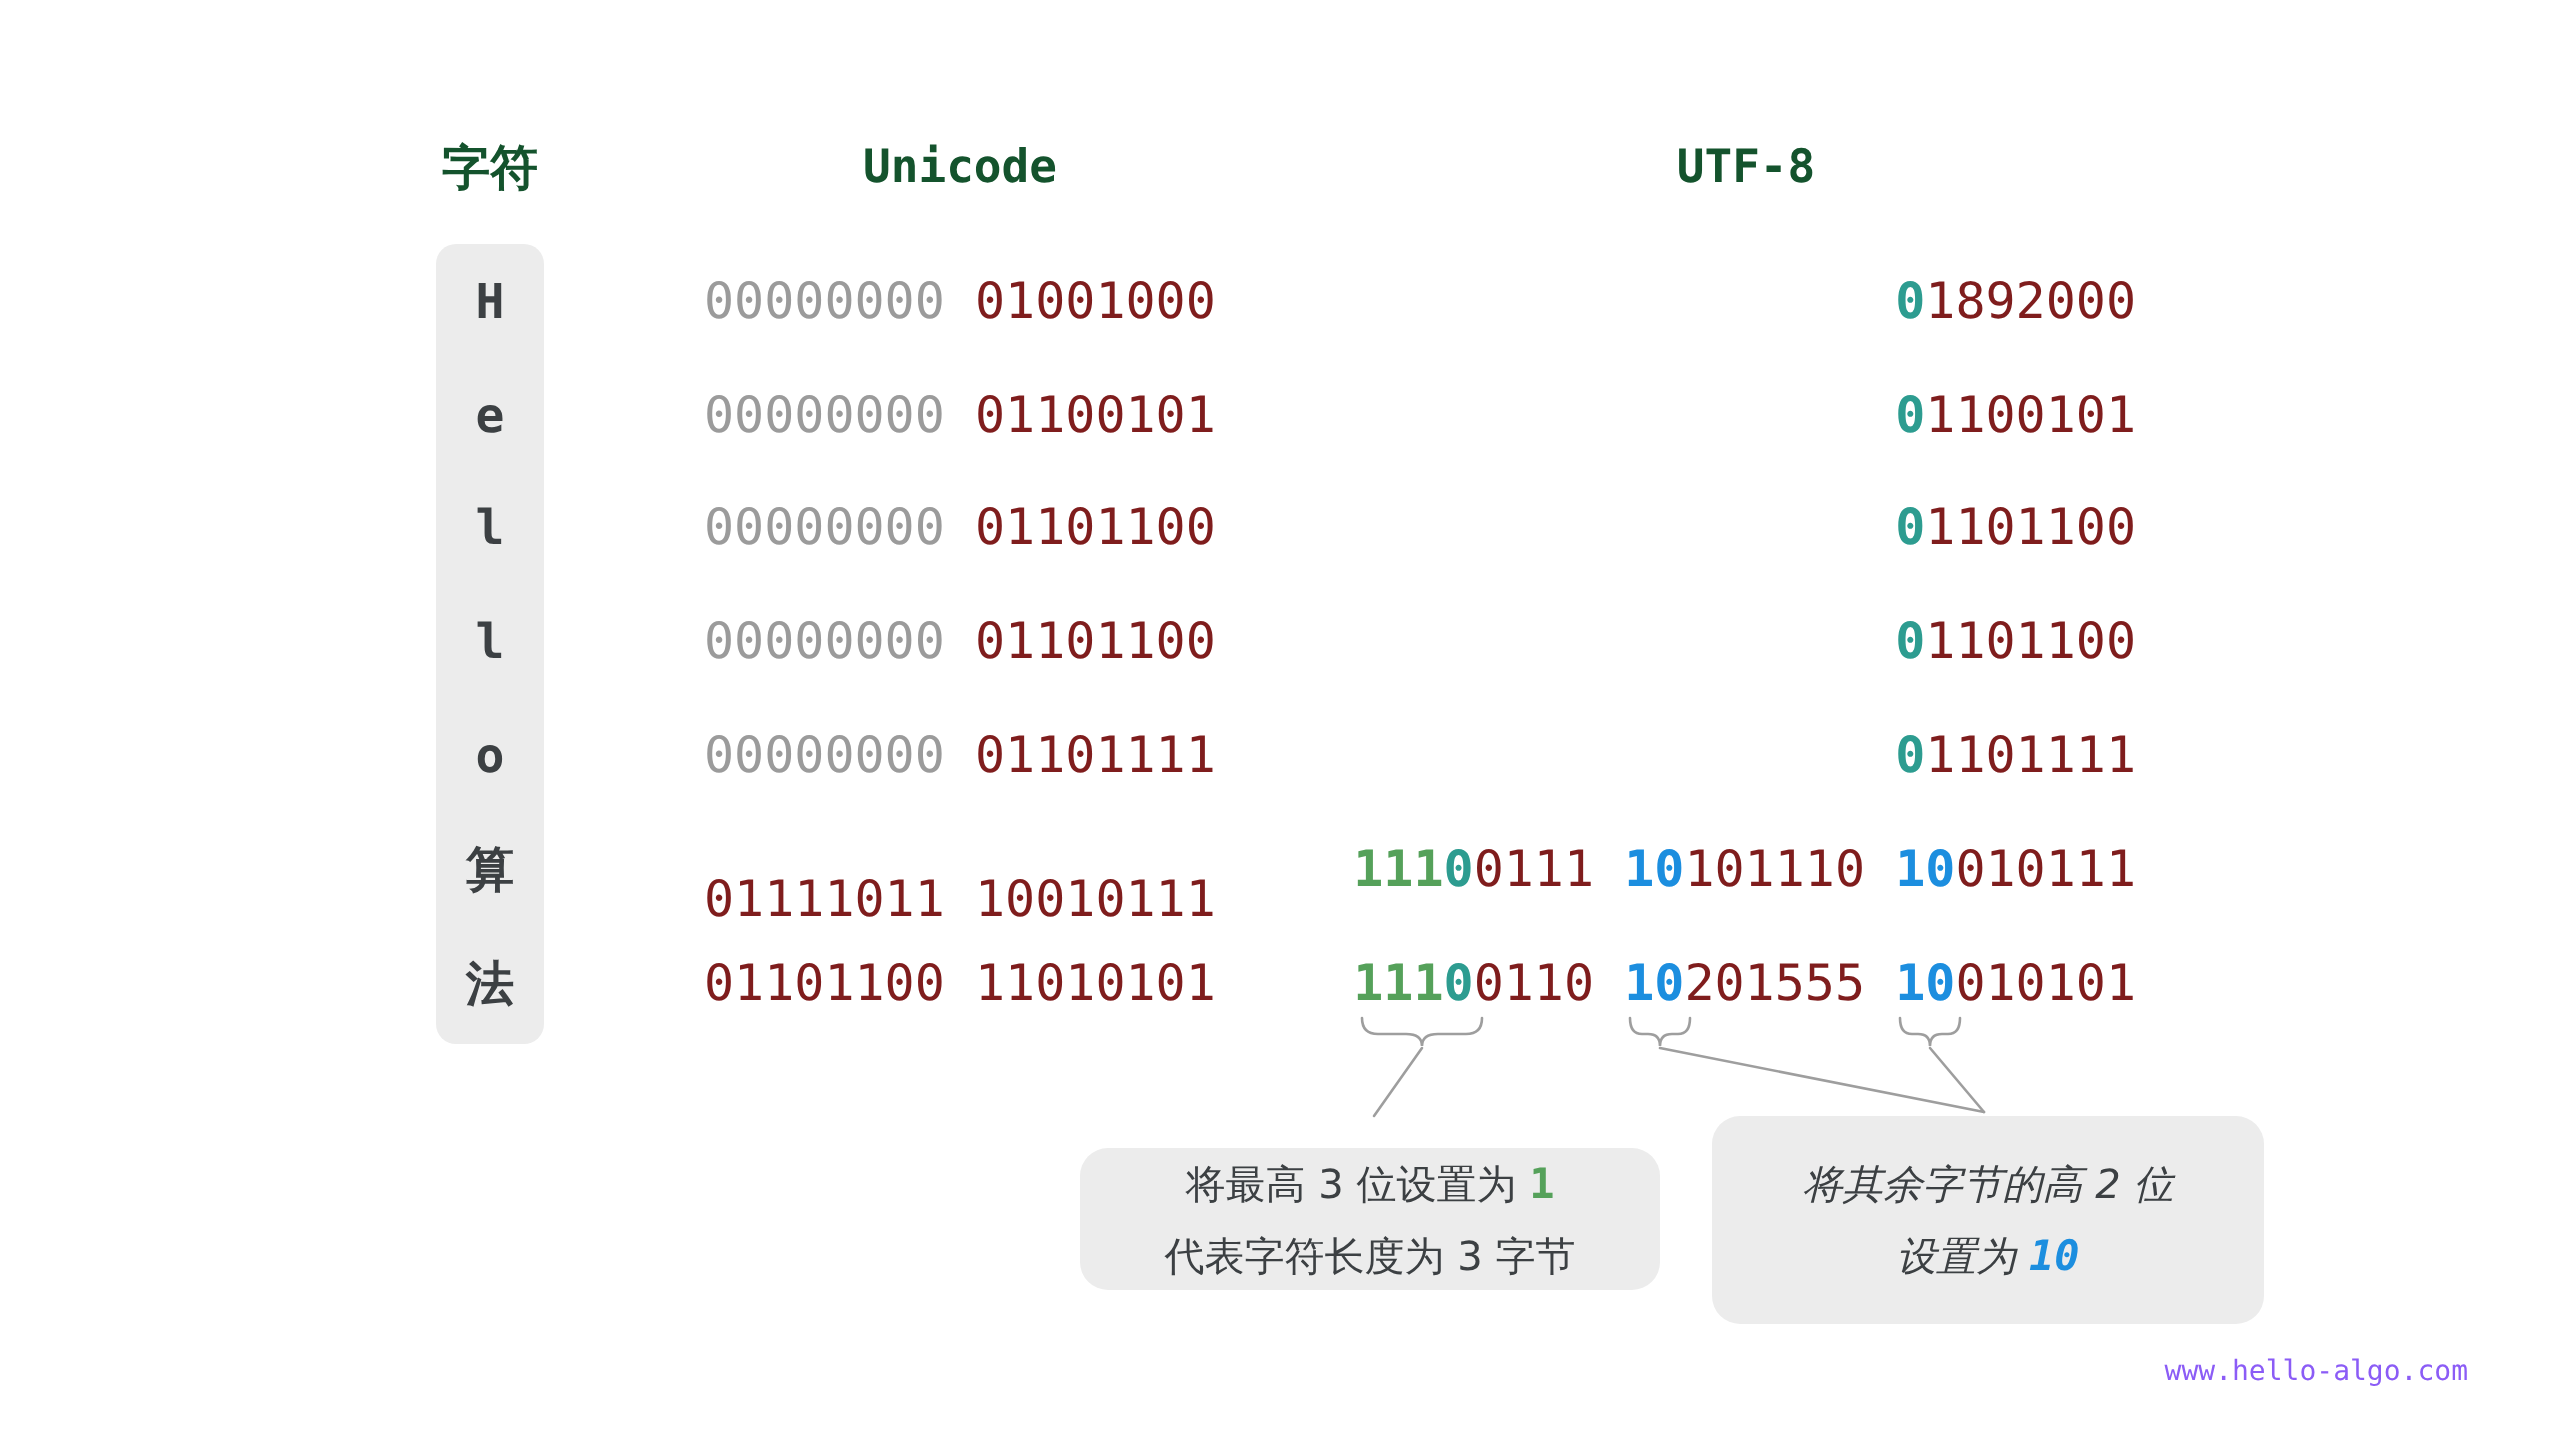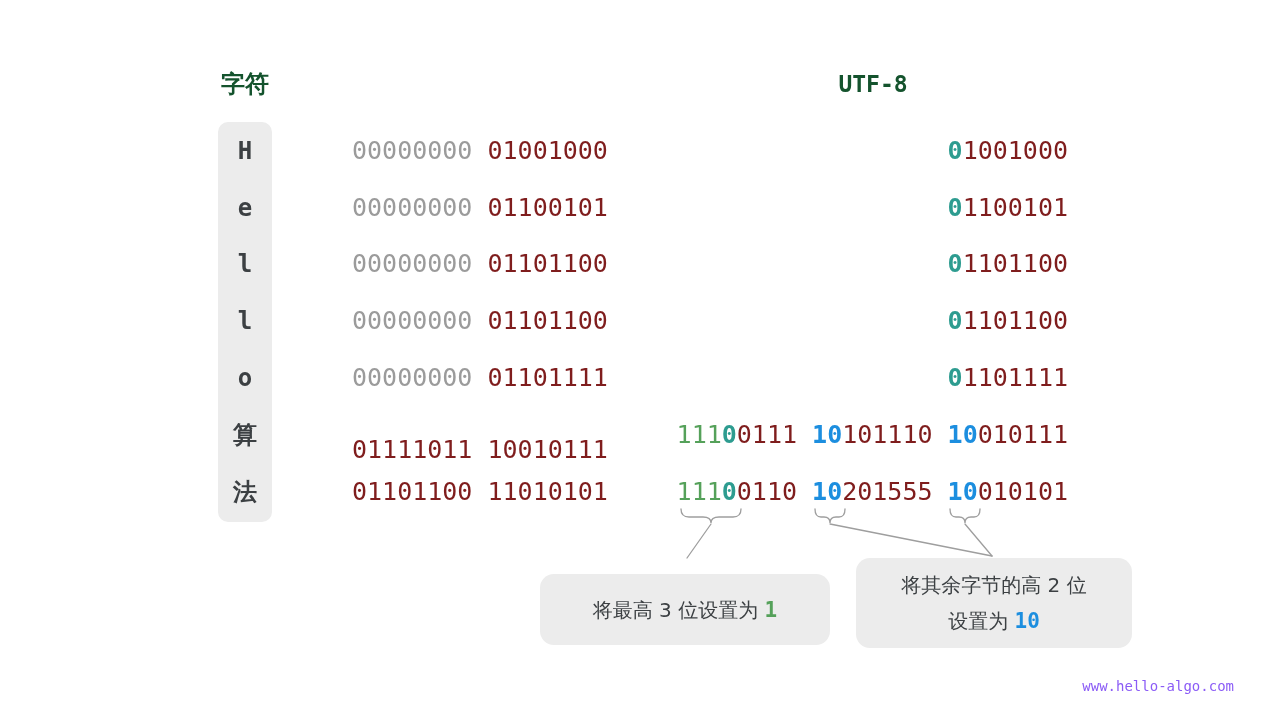--- a/index.html
+++ b/index.html
@@ -26,21 +26,21 @@
   
   .bin{
     height:32px;line-height:32px;font-family:"DejaVu Sans Mono",monospace;
     font-size:25px;white-space:pre;color:#3c4043;
   }
   .unicode-cell{left:352px;}
   .utf8-cell{right:212px;text-align:right;}
   .bit-dark{color:#7f1d1d;}
   .bit-gray{color:#9b9b9b;}
   .bit-teal{color:#2d9c90;font-weight:bold;}
-  .bit-green{color:#55a15a;font-weight:normal;}
+  .bit-green{color:#55a15a;font-weight:bold;}
   .bit-blue{color:#1c8edf;font-weight:bold;}
   
   .callout{
     background:#ececec;border-radius:14px;display:flex;flex-direction:column;
     justify-content:center;align-items:center;font-size:20px;line-height:36px;
     color:#3c4043;text-align:center;white-space:pre;
   }
   .callout .num{
     font-family:"DejaVu Sans Mono",monospace;font-weight:bold;font-size:21px;
   }
@@ -53,27 +53,28 @@
     right:46px;top:678px;font-family:"DejaVu Sans Mono",monospace;
     font-size:14px;color:#8b5cf6;
   }
 </style>
 </head>
 <body>
 
 <div id="canvas">
 
   <div class="abs col-header cjk" style="left:218px;top:70px;width:54px;">字符</div>
+  <div class="abs col-header" style="left:352px;top:70px;width:256px;">Unicode</div>
   <div class="abs col-header" style="left:678px;top:70px;width:390px;">UTF-8</div>
 
   <div class="abs char-pill"></div>
 
   <div class="abs char-cell" style="top:135px;">H</div>
   <div class="abs bin unicode-cell" style="top:135px;"><span class="bit-gray">00000000</span><span class="bit-dark"> </span><span class="bit-dark">01001000</span></div>
-  <div class="abs bin utf8-cell" style="top:135px;"><span class="bit-teal">0</span><span class="bit-dark">1001000</span></div>
+  <div class="abs bin utf8-cell" style="top:135px;"><span class="bit-teal">0</span><span class="bit-dark">1892000</span></div>
 
   <div class="abs char-cell" style="top:192px;">e</div>
   <div class="abs bin unicode-cell" style="top:192px;"><span class="bit-gray">00000000</span><span class="bit-dark"> </span><span class="bit-dark">01100101</span></div>
   <div class="abs bin utf8-cell" style="top:192px;"><span class="bit-teal">0</span><span class="bit-dark">1100101</span></div>
 
   <div class="abs char-cell" style="top:248px;">l</div>
   <div class="abs bin unicode-cell" style="top:248px;"><span class="bit-gray">00000000</span><span class="bit-dark"> </span><span class="bit-dark">01101100</span></div>
   <div class="abs bin utf8-cell" style="top:248px;"><span class="bit-teal">0</span><span class="bit-dark">1101100</span></div>
 
   <div class="abs char-cell" style="top:305px;">l</div>
@@ -98,22 +99,23 @@
       <path d="M815,509 Q815,517 821,517 L824,517 Q830,517 830,523 Q830,517 836,517 L839,517 Q845,517 845,509"></path>
       <path d="M950,509 Q950,517 956,517 L959,517 Q965,517 965,523 Q965,517 971,517 L974,517 Q980,517 980,509"></path>
       <path d="M711,524 L687,558"></path>
       <path d="M830,524 L992,556"></path>
       <path d="M965,524 L992,556"></path>
     </g>
   </svg>
 
   <div class="abs callout" style="left:540px;top:574px;width:290px;height:71px;">
     <div><span>将最高 3 位设置为 </span><span class="num num-green">1</span></div>
+    <div>代表字符长度为 3 字节</div>
   </div>
 
-  <div class="abs callout" style="left:856px;top:558px;width:276px;height:90px;">
+  <div class="abs callout" style="left:856px;top:558px;width:276px;height:104px;font-style:italic;">
     <div>将其余字节的高 2 位</div>
     <div><span>设置为 </span><span class="num num-blue">10</span></div>
   </div>
 
   <div class="abs watermark">www.hello-algo.com</div>
 
 </div>
 
 </body></html>

